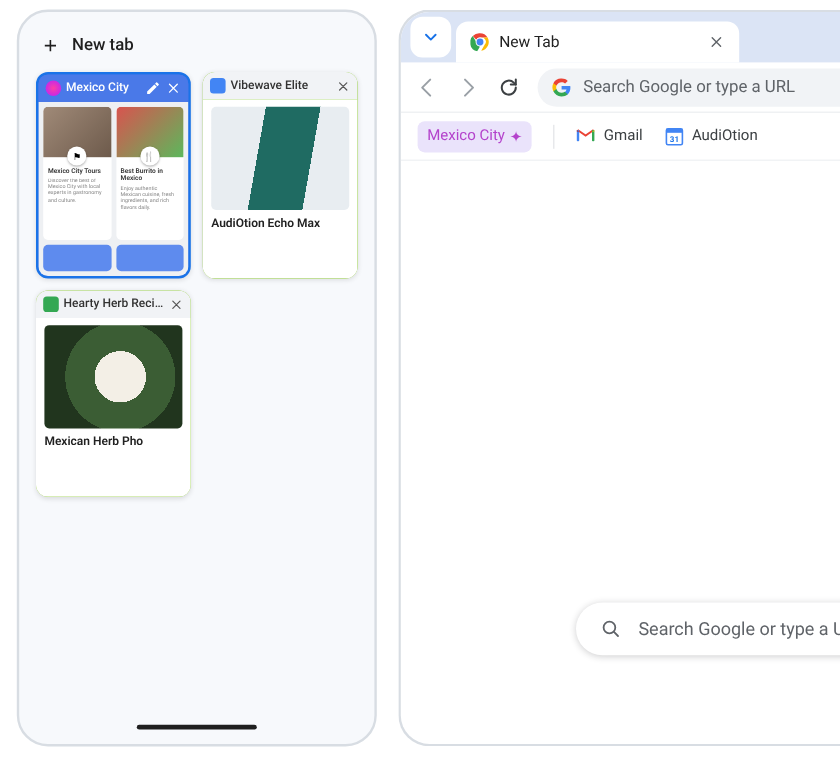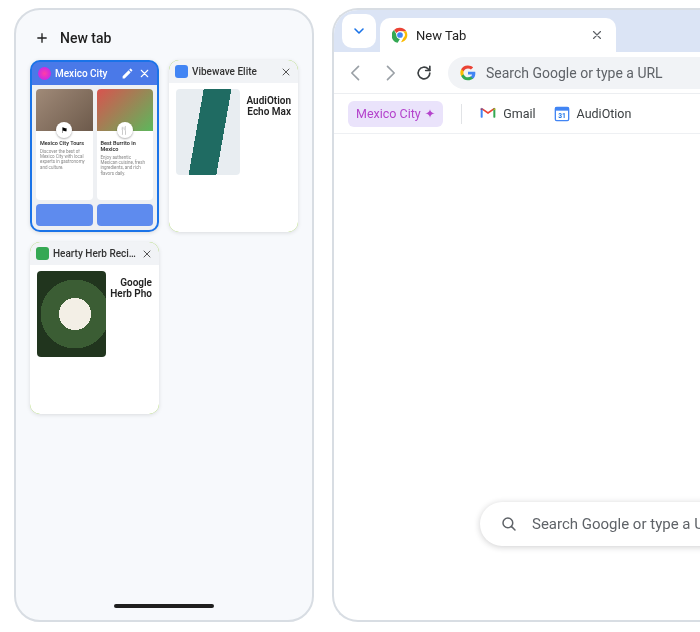--- a/index.html
+++ b/index.html
@@ -56,21 +56,21 @@
   display: flex; align-items: center; gap: 4px;
   padding: 5px 6px;
   background: #f1f3f6;
   font-size: 10px; color: #333; font-weight: 500;
 }
 .tab-card.selected .tab-head { background: #4a79e8; color: #fff; }
 .tab-head .favicon { width: 13px; height: 13px; border-radius: 50%; flex-shrink: 0; }
 .tab-head .title { flex: 1; overflow: hidden; white-space: nowrap; text-overflow: ellipsis; }
 .tab-head .edit-icn, .tab-head .close-icn { width: 13px; height: 13px; flex-shrink: 0; display:flex;align-items:center;justify-content:center;}
 .tab-body { flex: 1; position: relative; background: #eef0f3; }
-.tab-body.pad { padding: 6px 7px; background: #fff; display: flex; flex-direction: row; text-align: right; }
+.tab-body.pad { padding: 6px 7px; background: #fff; display: flex; flex-direction: column; }
 .tab-body .thumb { width: 100%; height: 86px; border-radius: 4px; background: #ccc; }
 .tab-body .card-title { font-size: 10px; font-weight: 600; margin-top: 6px; color: #222; }
 .tab-body .card-desc { font-size: 8px; color: #666; line-height: 1.25; margin-top: 3px; }
 
 
 .minigrid { display: grid; grid-template-columns: 1fr 1fr; gap: 4px; padding: 4px; height: 100%; }
 .minitile { background: #fff; border-radius: 4px; overflow: hidden; display: flex; flex-direction: column; }
 .minitile .mt-img { height: 42px; background: #bbb; position: relative; }
 .minitile .mt-badge { position: absolute; left: 50%; bottom: -7px; transform: translateX(-50%); width: 16px; height: 16px; border-radius: 50%; background: #fff; box-shadow: 0 1px 2px rgba(0,0,0,.3); display:flex;align-items:center;justify-content:center;font-size:8px;}
 .minitile .mt-txt { padding: 9px 4px 3px 4px; font-size: 5.5px; color: #333; font-weight: 600; }
@@ -224,21 +224,21 @@
         <span class="favicon" style="background:#34a853;border-radius:3px;"></span>
         <span class="title">Hearty Herb Recipe</span>
         <span class="close-icn">
           <svg viewBox="0 0 24 24" width="12" height="12">
               <path d="M18 6L6 18M6 6l12 12" stroke="#555" stroke-width="2" stroke-linecap="round"></path>
             </svg>
         </span>
       </div>
       <div class="tab-body pad">
         <div class="thumb" style="background:radial-gradient(circle at 55% 50%,#f3efe6 0 28%,#3b5d34 28% 60%,#21351e 60%);"></div>
-        <div class="card-title">Google Herb Pho</div>
+        <div class="card-title">Mexican Herb Pho</div>
       </div>
     </div>
   </div>
 
   <div class="homebar"></div>
 </div>
 
 <div class="tablet">
   <div class="tabstrip">
     <div class="collapse">

